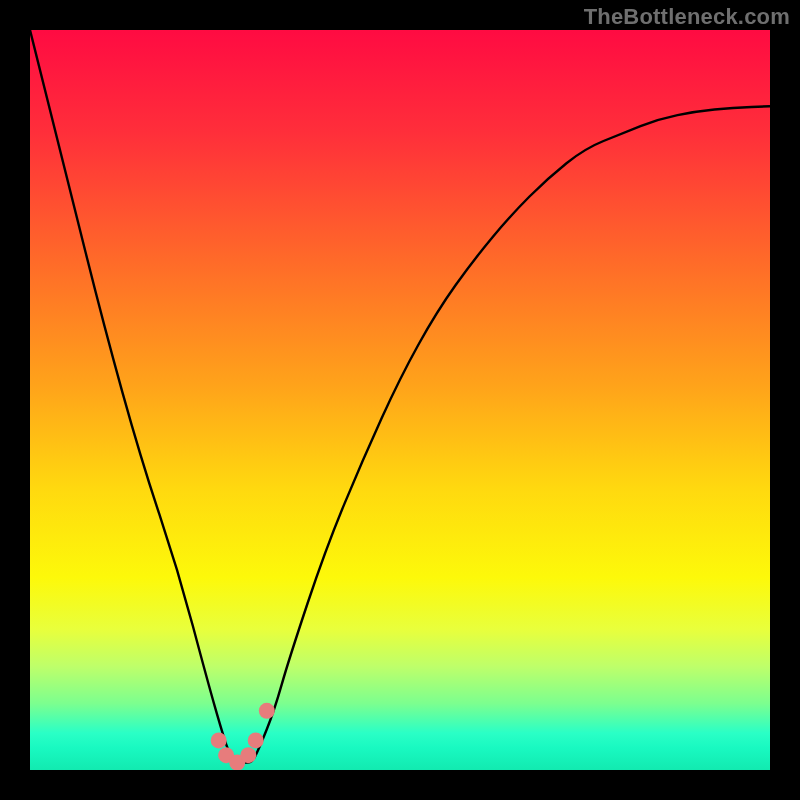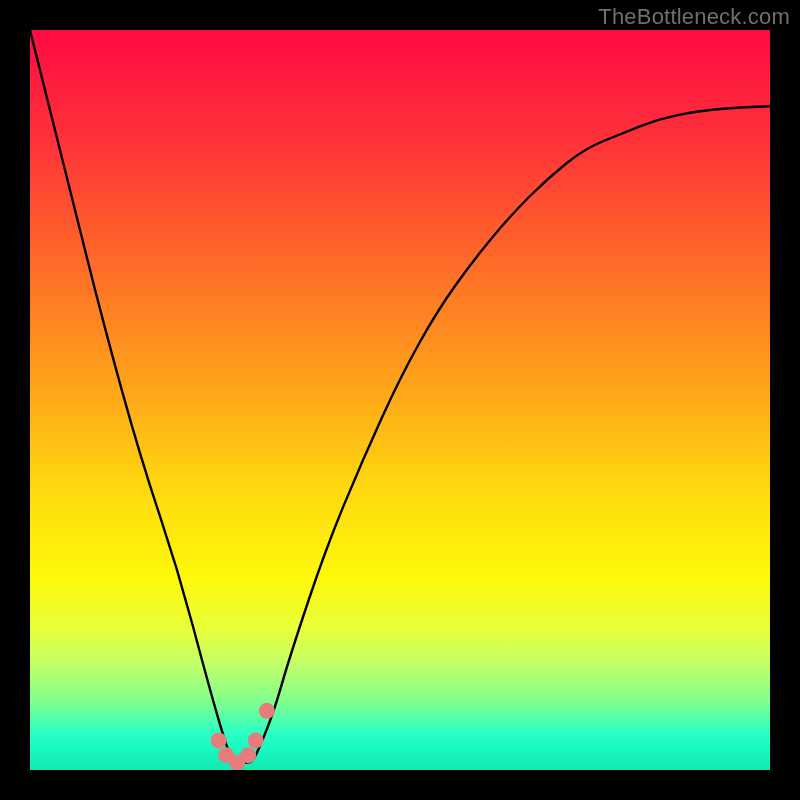--- a/index.html
+++ b/index.html
@@ -31,21 +31,21 @@
       #2affc6 95%,
       #19f9c1 97%,
       #12eab0 100%
     );
   }
   .watermark {
     position: absolute;
     top: 4px;
     right: 10px;
     font-size: 22px;
-    font-weight: 400;
+    font-weight: 700;
     color: #6f6f6f;
     letter-spacing: 0.2px;
   }
   svg.curve {
     position: absolute;
     left: 0;
     top: 0;
     width: 740px;
     height: 740px;
   }

